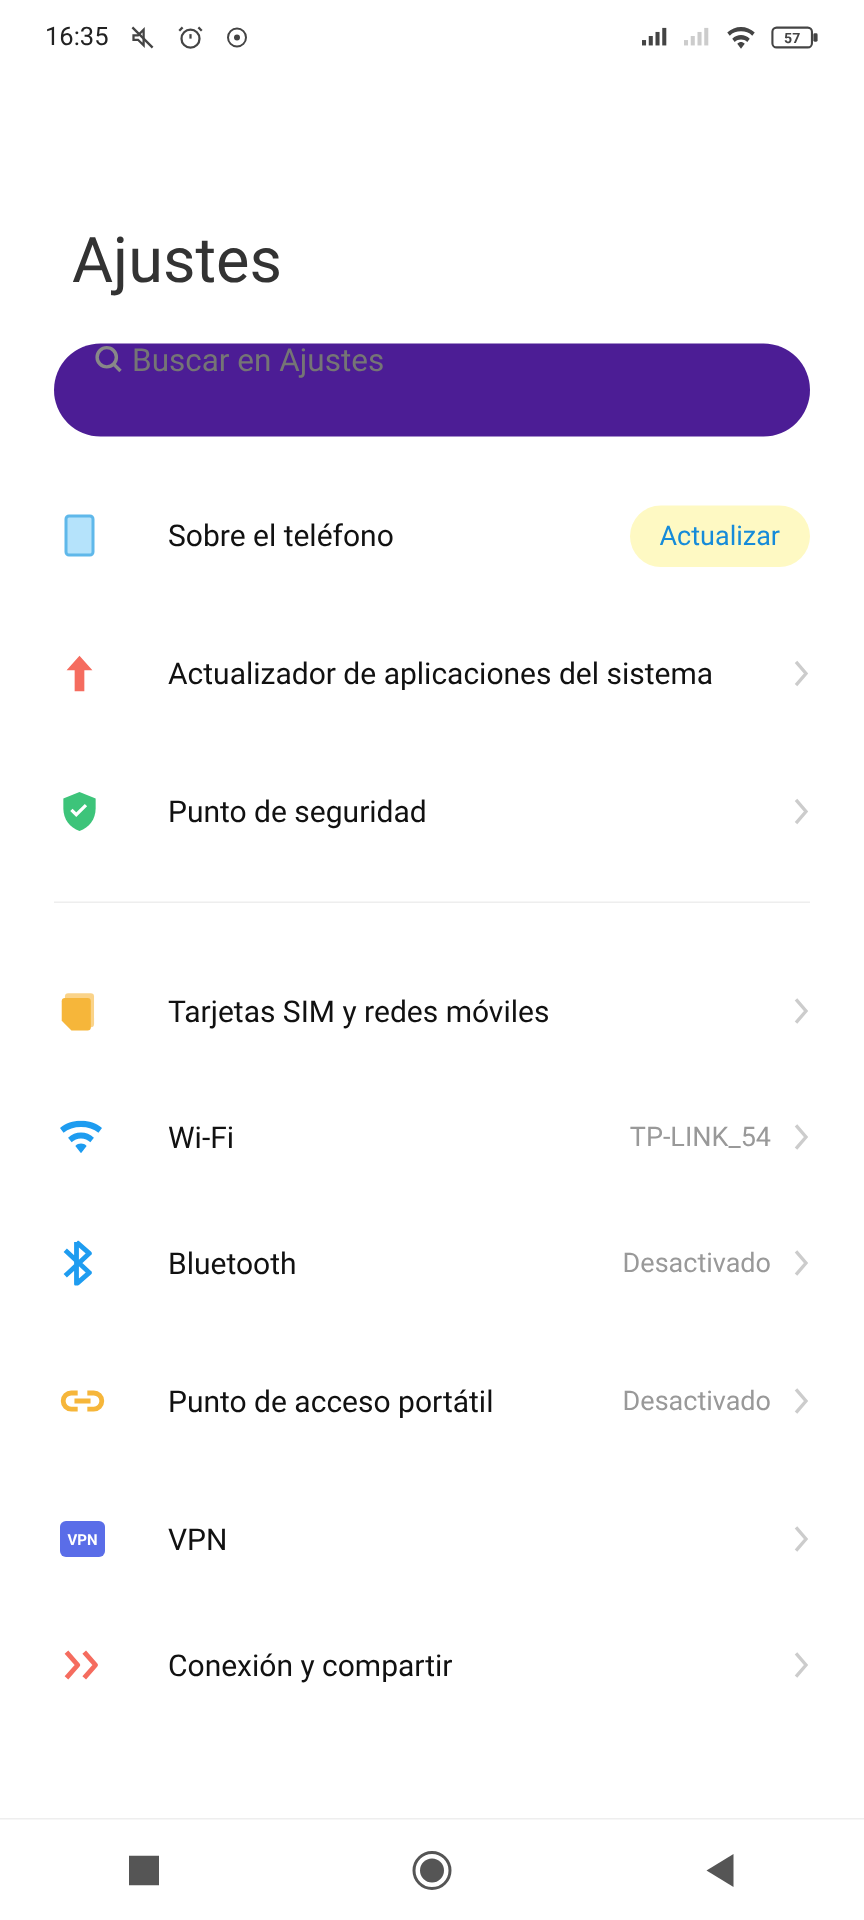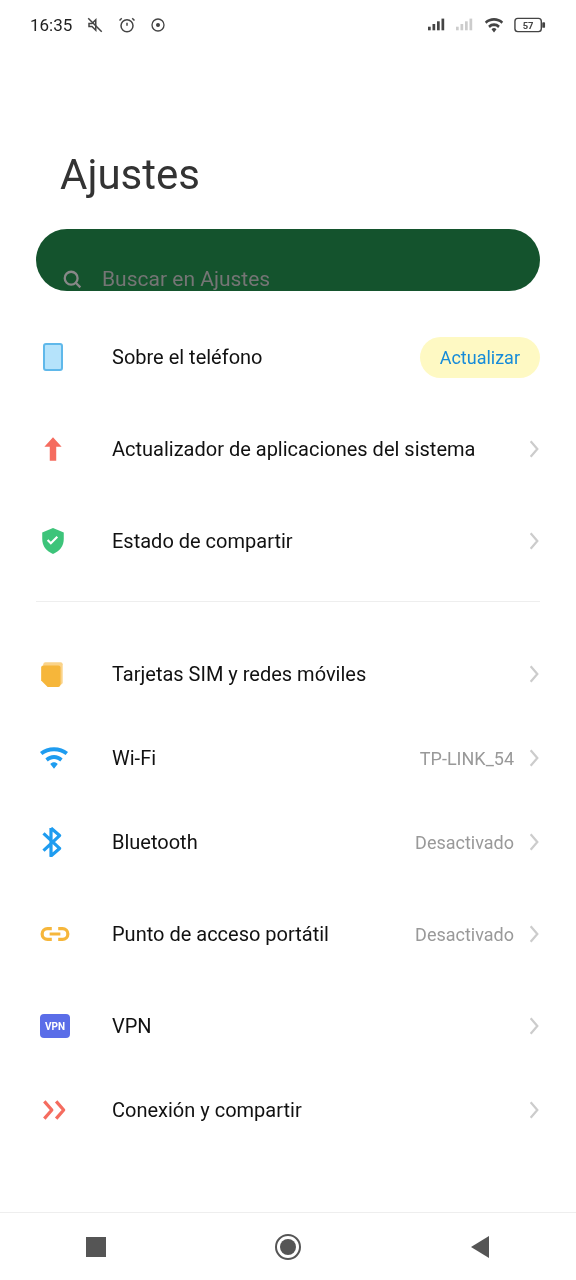--- a/index.html
+++ b/index.html
@@ -2,23 +2,23 @@
 <html><head>
 <meta charset="utf-8">
 <style>
 * { margin: 0; padding: 0; box-sizing: border-box; font-family: -apple-system, BlinkMacSystemFont, 'Segoe UI', Roboto, sans-serif; }
 body { width: 576px; height: 1280px; background: #fff; overflow: hidden; position: relative; }
 
 .status-bar { height: 50px; display: flex; justify-content: space-between; align-items: center; padding: 0 30px; font-size: 17px; color: #222; }
 .status-left { display: flex; align-items: center; gap: 14px; }
 .status-right { display: flex; gap: 10px; font-weight: bold; }
 
-.page-title { font-size: 42px; font-weight: 400; color: #333; padding: 100px 0 30px 60px; }
-
-.search-bar { margin: 0 36px 24px 36px; height: 62px; background: #14532d; border-radius: 31px; display: flex; align-items: flex-end; padding: 0 26px; gap: 18px; }
+.page-title { font-size: 42px; font-weight: 400; color: #333; padding: 100px 0 30px 48px; }
+
+.search-bar { margin: 0 36px 24px 36px; height: 62px; background: #4c1d95; border-radius: 31px; display: flex; align-items: flex-start; padding: 0 26px; gap: 4px; }
 .search-bar input { border: none; background: transparent; font-size: 21px; color: #999; outline: none; flex: 1; }
 
 .list { }
 .list-item { display: flex; align-items: center; padding: 0 36px 0 40px; min-height: 84px; }
 .list-item.tall { min-height: 100px; }
 .icon-slot { width: 72px; flex-shrink: 0; display: flex; align-items: center; }
 .item-label { font-size: 20px; color: #111; flex: 1; line-height: 1.3; padding-right: 10px; }
 .item-value { font-size: 18px; color: #999; margin-right: 14px; }
 .badge { background: #fef9c3; color: #168bd9; font-size: 18px; padding: 10px 20px; border-radius: 24px; }
 .chevron { color: #ccc; }
@@ -132,21 +132,21 @@
 
   <div class="list-item">
     <div class="icon-slot">
       <span>
         <svg width="26" height="28" viewBox="0 0 24 26" fill="#3dc47a">
             <path d="M12 1l10 4v6c0 7-4 12-10 14C6 23 2 18 2 11V5z"></path>
             <path d="M7 12l3 3 6-6" stroke="#fff" stroke-width="2" fill="none"></path>
           </svg>
       </span>
     </div>
-    <div class="item-label">Estado de compartir</div>
+    <div class="item-label">Punto de seguridad</div>
     <span class="chevron">
       <svg width="12" height="20" viewBox="0 0 10 18" fill="none" stroke="#ccc" stroke-width="2">
           <path d="M2 2l6 7-6 7"></path>
         </svg>
     </span>
   </div>
 
   <div class="divider"></div>
 
   <div class="list-item">

